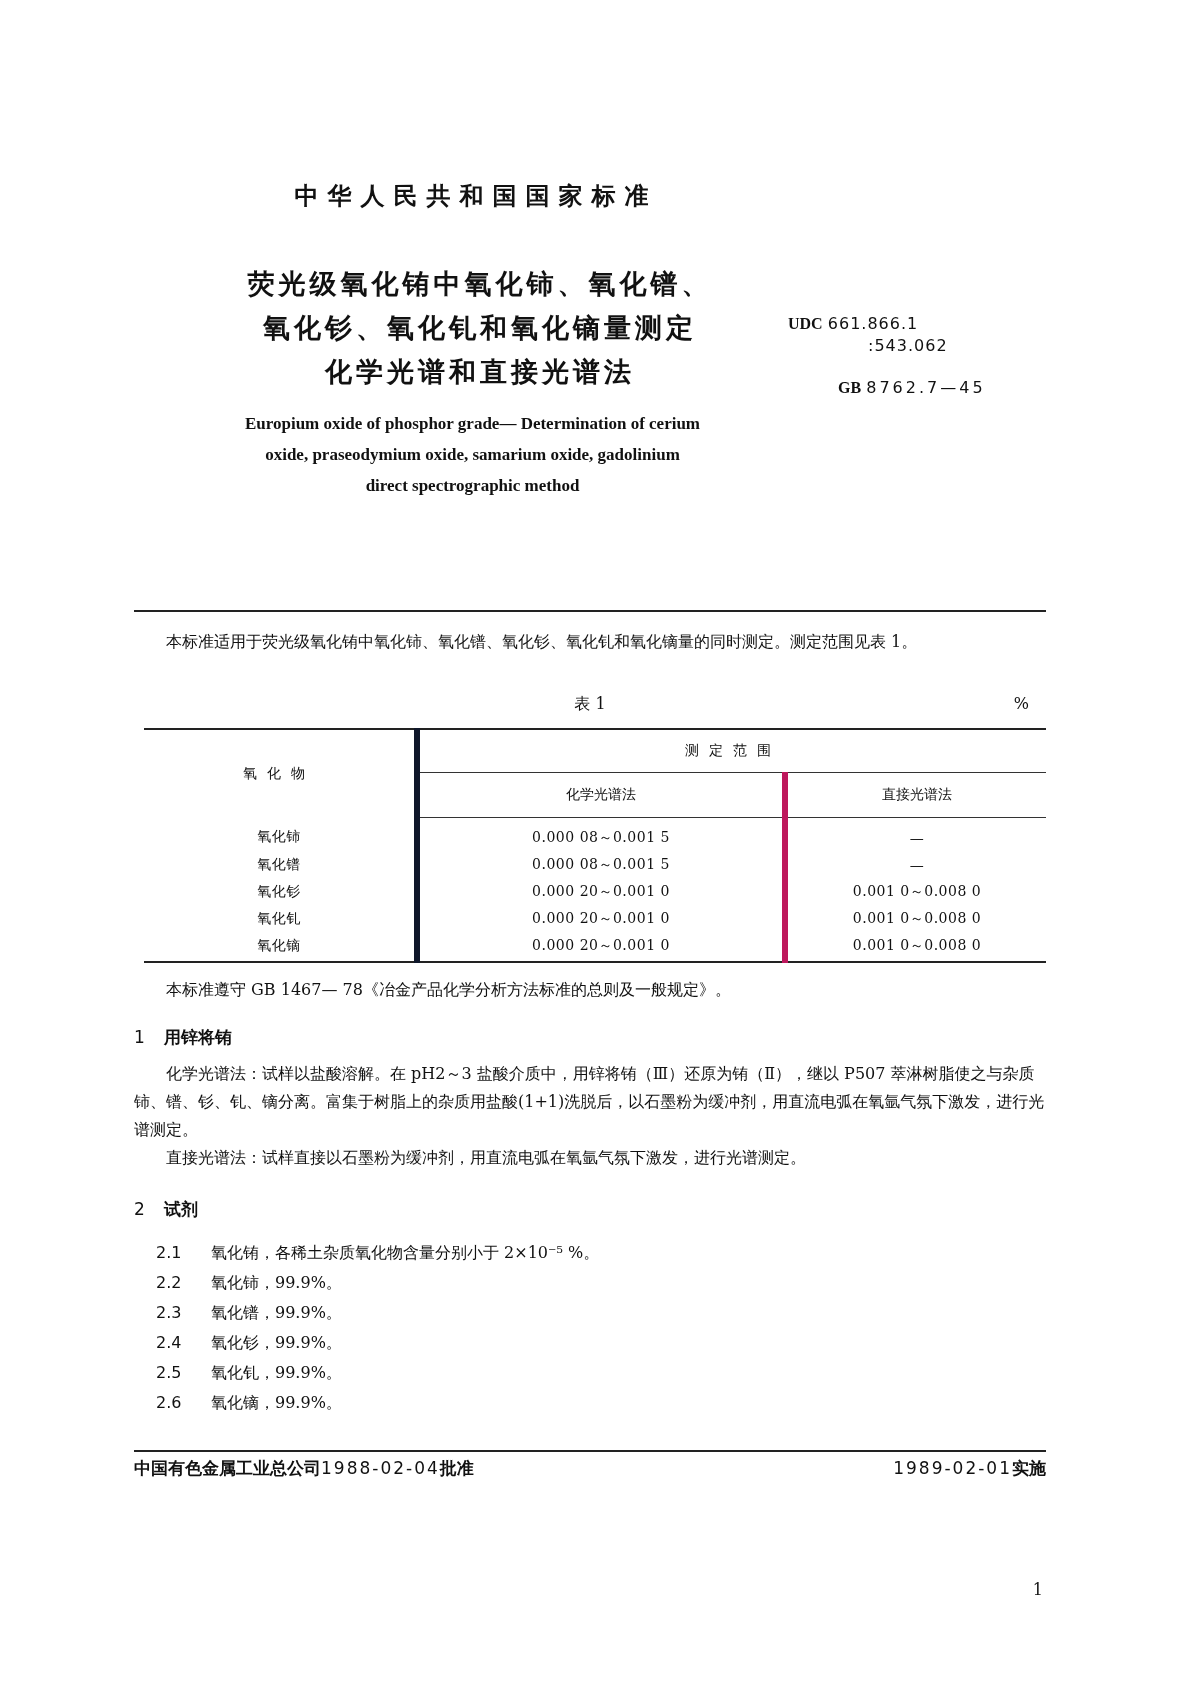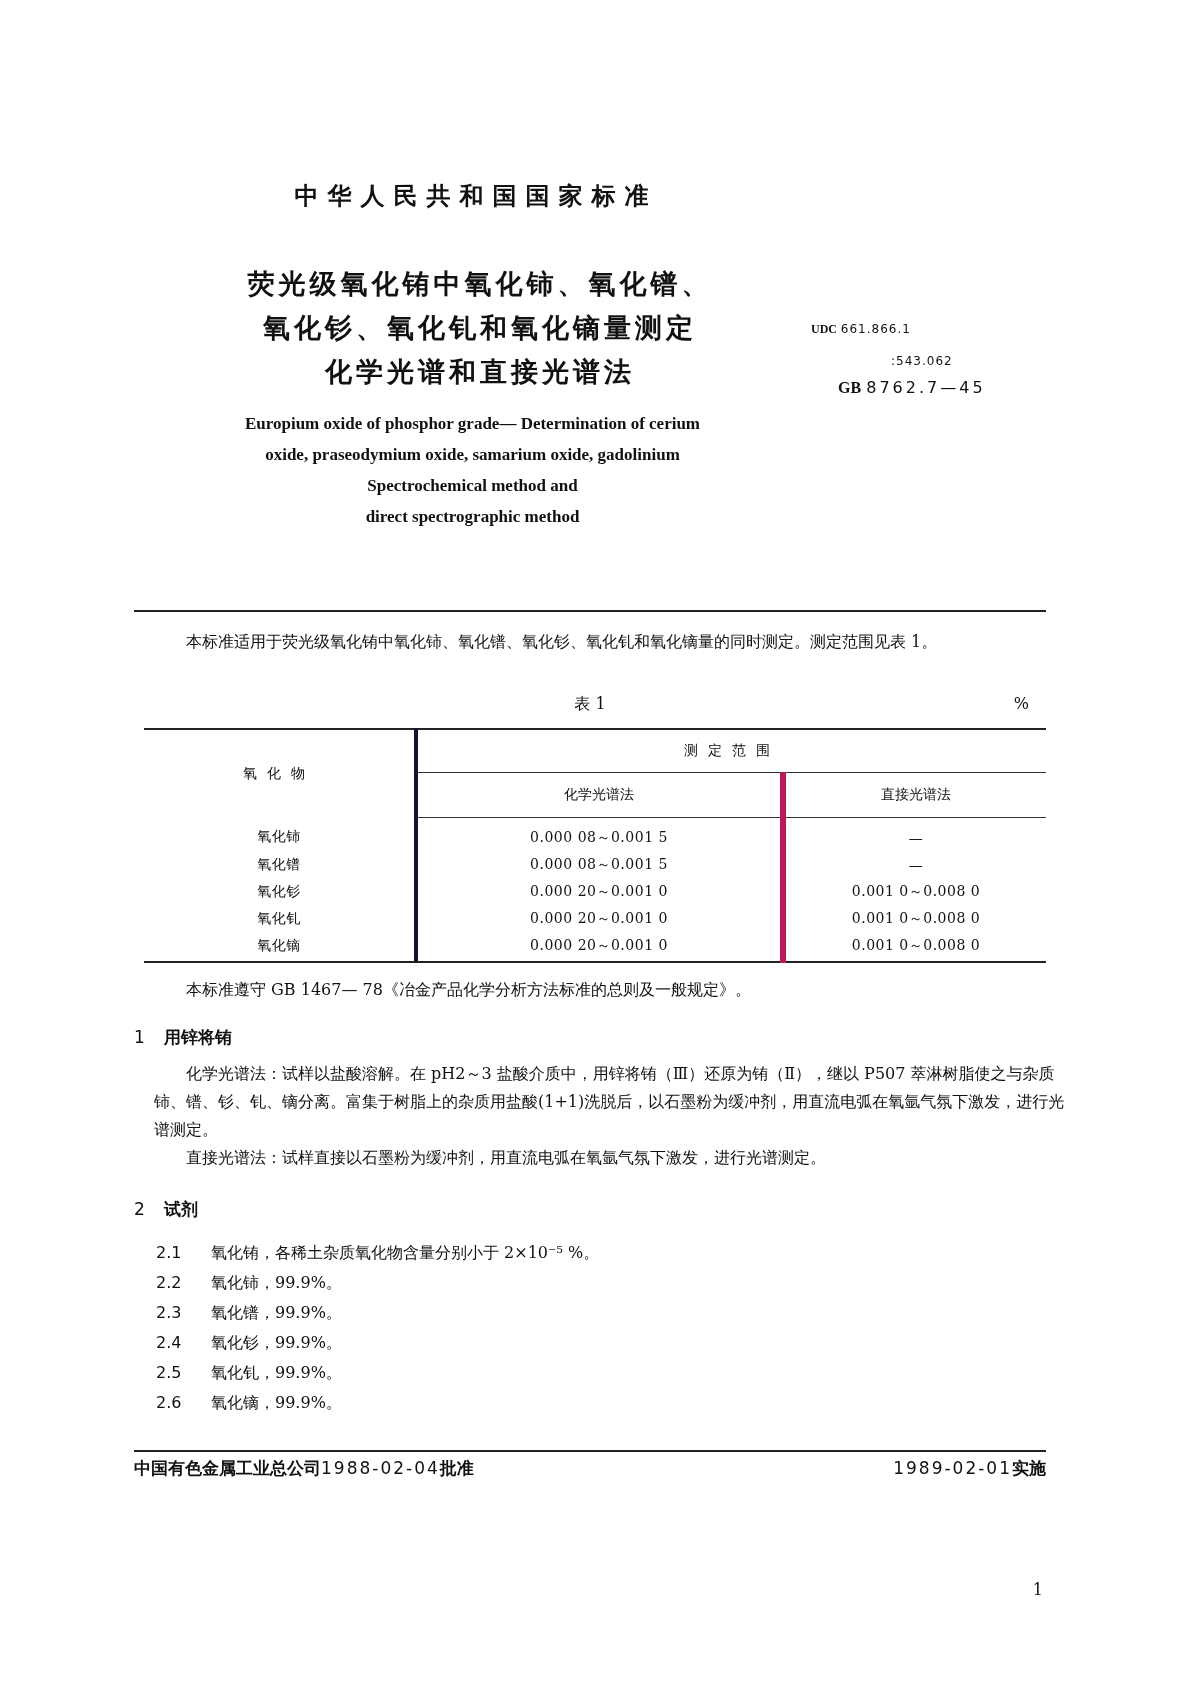--- a/index.html
+++ b/index.html
@@ -1,36 +1,36 @@
 <!DOCTYPE html>
 <html><head>
   <meta charset="utf-8">
   <style>
     html, body { margin: 0; padding: 0; background: #ffffff; }
     body { width: 1191px; height: 1684px; position: relative; overflow: hidden; color: #111; font-family: "DejaVu Serif", serif; }
     .abs { position: absolute; }
     .std-name { left: 0; width: 952px; top: 180px; text-align: center; font-family: Liberation Serif, serif; font-weight: bold; font-size: 24px; letter-spacing: 9px; }
     .cn-title { left: 230px; width: 500px; text-align: center; font-family: "DejaVu Sans", sans-serif; font-weight: bold; font-size: 27px; letter-spacing: 4px; line-height: 44px; top: 262px; }
-    .udc { left: 811px; top: 313px; font-size: 12px; line-height: 32px; }
+    .udc { left: 788px; top: 313px; font-size: 16px; line-height: 22px; }
     .udc b { font-family: "Liberation Serif", serif; font-weight: bold; }
     .udc .num { font-family: "DejaVu Sans", sans-serif; letter-spacing: 1px; }
     .udc .cont { padding-left: 80px; }
     .gb { left: 838px; top: 378px; font-size: 16px; }
     .gb b { font-family: "Liberation Serif", serif; }
     .gb .num { font-family: "DejaVu Sans", sans-serif; letter-spacing: 3px; }
     .en-title { left: 200px; width: 545px; top: 408px; text-align: center; font-family: "Liberation Serif", serif; font-weight: bold; font-size: 17px; line-height: 31px; }
     .rule { left: 134px; width: 912px; height: 2px; background: #222; }
-    .para { left: 134px; width: 912px; font-family: "DejaVu Serif", serif; font-size: 16px; line-height: 28px; margin-left: 20px; }
+    .para { left: 134px; width: 912px; font-family: "DejaVu Serif", serif; font-size: 16px; line-height: 28px; }
     .indent { text-indent: 32px; }
     .caption { left: 134px; width: 912px; top: 694px; font-size: 16px; text-align: center; }
     .unit { right: 162px; top: 694px; font-size: 16px; }
     table.t1 { position: absolute; left: 144px; top: 728px; width: 902px; border-collapse: collapse; font-size: 14px; font-family: "DejaVu Serif", serif; }
     table.t1 th, table.t1 td { padding: 0; text-align: center; font-weight: normal; }
     table.t1 thead tr:first-child th { border-top: 2px solid #222; }
-    table.t1 .col-oxide { width: 270px; border-right: 4px solid #0f172a; }
+    table.t1 .col-oxide { width: 270px; border-right: 6px solid #0f172a; }
     table.t1 .col-chem { width: 362px; border-right: 6px solid #be185d; }
     table.t1 .range-head { height: 42px; border-bottom: 1px solid #333; letter-spacing: 10px; }
     table.t1 .sub-head { height: 44px; border-bottom: 1px solid #333; }
     table.t1 tbody td { height: 27px; letter-spacing: 0.5px; }
     table.t1 tbody tr:first-child td { padding-top: 6px; }
     table.t1 tbody tr:last-child td { border-bottom: 2px solid #222; padding-bottom: 2px; }
     .spaced { letter-spacing: 10px; }
     .sec-head { left: 134px; font-family: "DejaVu Sans", sans-serif; font-size: 17px; }
     .sec-head .no { display: inline-block; width: 30px; font-weight: normal; }
     .sec-head .tt { font-weight: bold; }
@@ -58,21 +58,20 @@
   <div class="cont"><span class="num">:543.062</span></div>
 </div>
 
 <div class="abs gb">
   <b>GB</b> <span class="num">8762.7—45</span>
 </div>
 
 <div class="abs en-title">
   <div>Europium oxide of phosphor grade— Determination of cerium</div>
   <div>oxide, praseodymium oxide, samarium oxide, gadolinium</div>
-  <div>Spectrochemical method and</div>
   <div>direct spectrographic method</div>
 </div>
 
 <div class="abs rule" style="top:610px;"></div>
 
 <div class="abs para indent" style="top:628px;">本标准适用于荧光级氧化铕中氧化铈、氧化镨、氧化钐、氧化钆和氧化镝量的同时测定。测定范围见表 1。</div>
 
 <div class="abs caption">表 1</div>
 <div class="abs unit">%</div>
 

